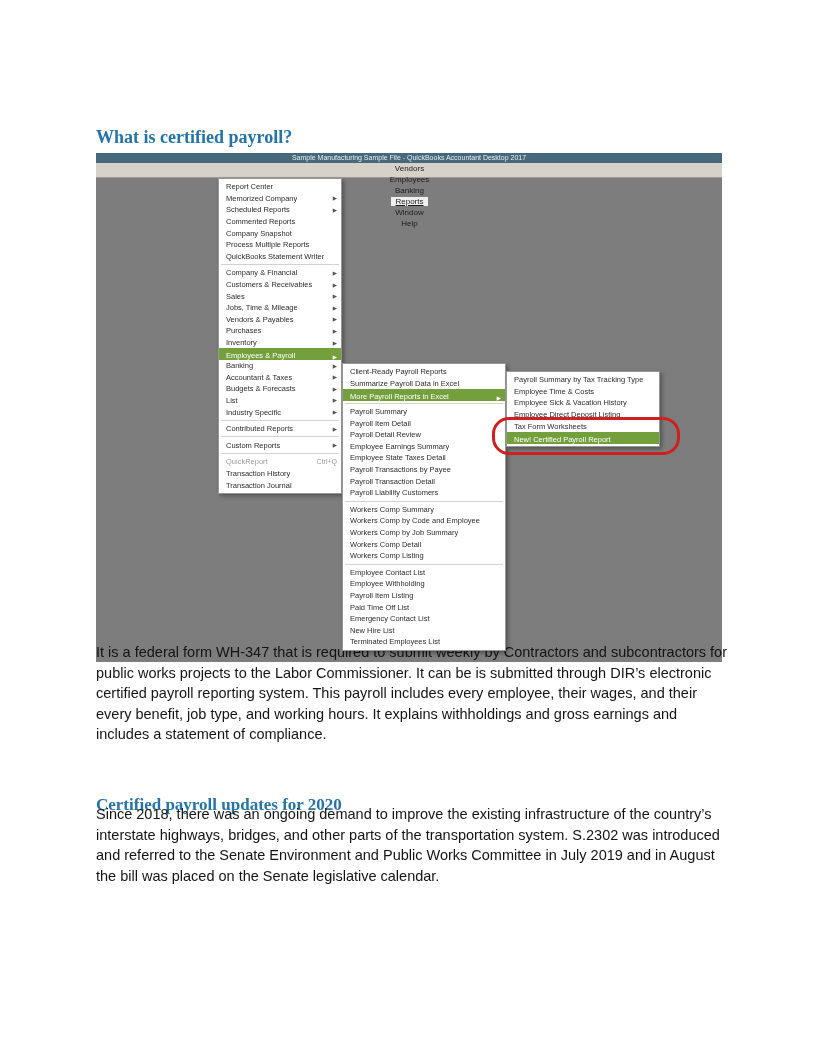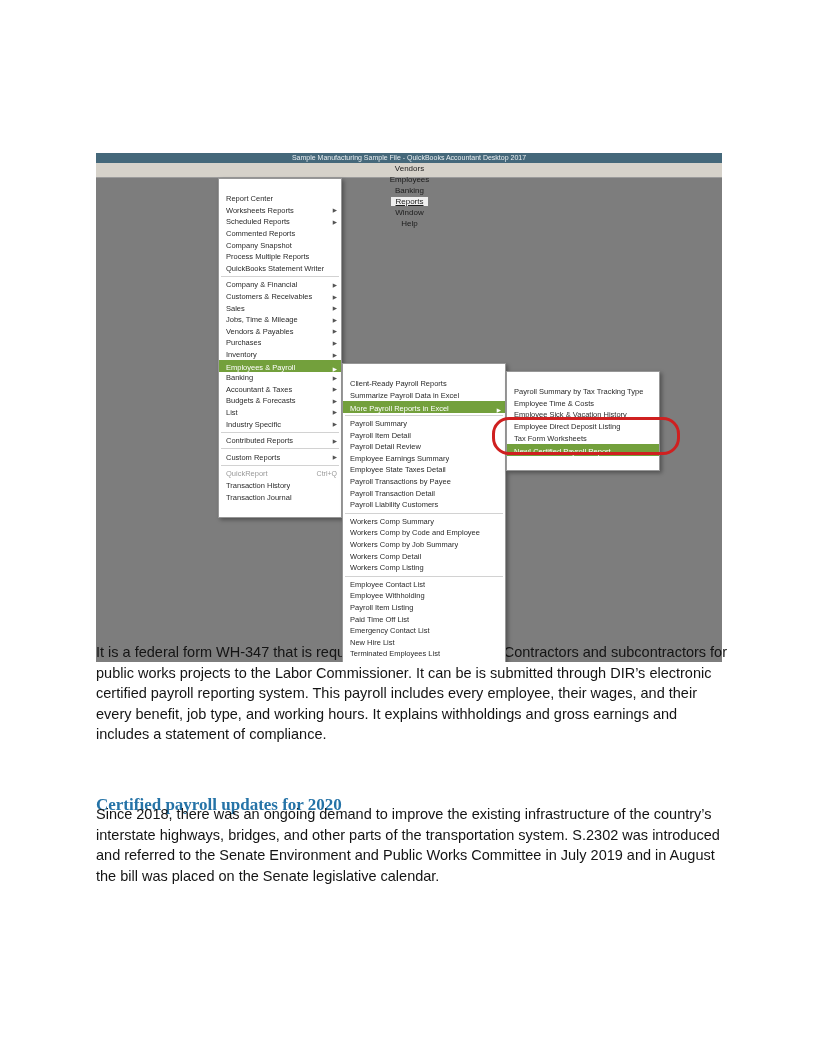--- a/index.html
+++ b/index.html
@@ -17,21 +17,21 @@
   
   .shot{position:absolute;left:96px;top:153px;width:626px;height:509px;background:#7d7d7d;overflow:hidden;}
   .titlebar{position:absolute;left:0;top:0;width:626px;height:10px;background:#45687a;color:#e8eef1;
             font-size:7px;line-height:10px;text-align:center;white-space:nowrap;}
   .menubar{position:absolute;left:0;top:10px;width:626px;height:15px;background:#d6d2ca;
            border-bottom:1px solid #9b9b9b;display:flex;align-items:center;padding-left:2px;box-sizing:border-box;flex-direction:column;}
   .mb-item{font-size:8px;color:#1c1c1c;padding:1px 5px;margin-right:1px;white-space:nowrap;}
   .mb-item.active{background:#efefef;border:1px solid #7e7e7e;padding:0 4px;text-decoration:underline;}
 
   .menu-panel{position:absolute;background:#ffffff;border:1px solid #979797;
-              box-shadow:2px 2px 4px rgba(0,0,0,0.35);padding:14px 0;box-sizing:border-box;}
+              box-shadow:2px 2px 4px rgba(0,0,0,0.35);padding:2px 0;box-sizing:border-box;}
   .menu1{left:122px;top:25px;width:124px;z-index:1;}
   .menu2{left:246px;top:210px;width:164px;z-index:2;}
   .menu3{left:410px;top:218px;width:154px;z-index:3;}
 
   .menu-row{height:11.6px;display:flex;align-items:center;padding:0 4px 0 7px;
             font-size:7.5px;color:#2b2b2b;white-space:nowrap;overflow:hidden;}
   .menu-row .lbl{flex:0 1 auto;overflow:hidden;}
   .menu-row .sc{margin-left:auto;color:#9a9a9a;font-size:7px;}
   .menu-row .arr{margin-left:auto;font-size:5.5px;color:#555;}
   .menu-row.hl{background:#73a03c;color:#ffffff;align-items:flex-end;}
@@ -40,39 +40,40 @@
   .menu-sep{height:1px;background:#d2d2d2;margin:2px 2px;}
 
   .annotation{position:absolute;left:396px;top:264px;width:182px;height:32px;
               border:3px solid #cf2020;border-radius:17px;z-index:5;pointer-events:none;background:transparent;}
 </style>
 </head>
 <body>
 
 <div class="page">
 
+  <div class="doc-h1">What is certified payroll?</div>
 
   <div class="shot">
     <div class="titlebar">Sample Manufacturing Sample File  - QuickBooks Accountant Desktop 2017</div>
 
     <div class="menubar">
         <div class="mb-item">Vendors</div>
         <div class="mb-item">Employees</div>
         <div class="mb-item">Banking</div>
         <div class="mb-item active">Reports</div>
         <div class="mb-item">Window</div>
         <div class="mb-item">Help</div>
       </div>
 
     <div class="menu-panel menu1">
         <div class="menu-row">
           <span class="lbl">Report Center</span>
         </div>
         <div class="menu-row">
-          <span class="lbl">Worksheets Reports</span>
+          <span class="lbl">Memorized Company</span>
           <span class="arr">▶</span>
         </div>
         <div class="menu-row">
           <span class="lbl">Scheduled Reports</span>
           <span class="arr">▶</span>
         </div>
         <div class="menu-row">
           <span class="lbl">Commented Reports</span>
         </div>
         <div class="menu-row">

